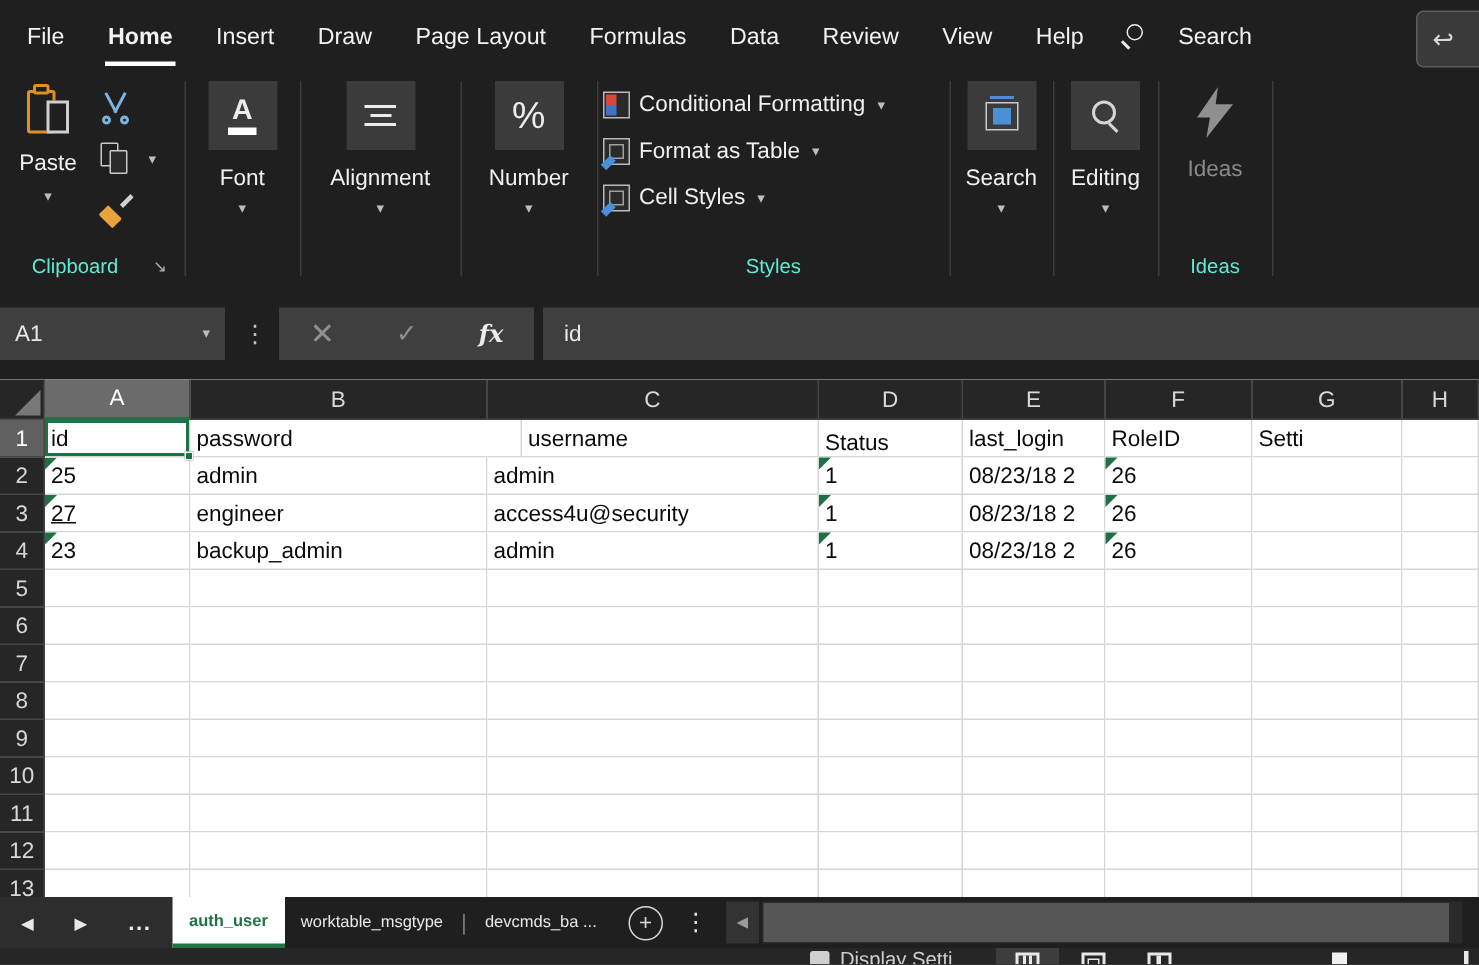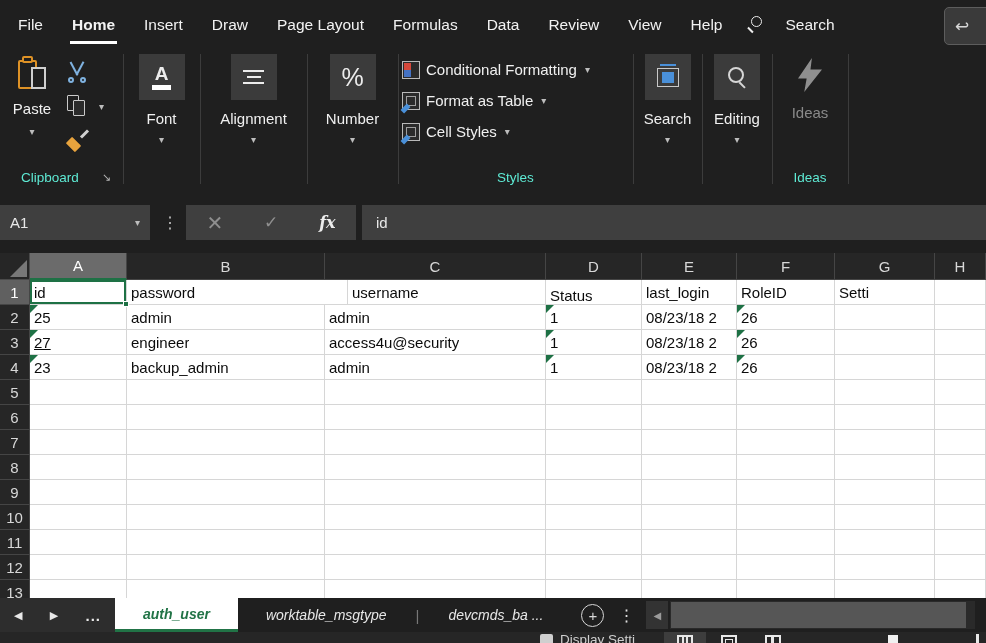--- a/index.html
+++ b/index.html
@@ -103,21 +103,21 @@
   .g-celltext { white-space:nowrap; overflow:hidden; }
   .g-cell.sel { box-shadow:inset 0 0 0 2px #1E7145; z-index:3; }
   .g-fill { position:absolute; right:-3px; bottom:-3px; width:6px; height:6px; background:#1E7145; border:1px solid #ffffff; z-index:4; }
   .g-tri { position:absolute; left:0; top:0; width:0; height:0; border-top:8px solid #1E7145; border-right:8px solid transparent; }
   
   .tabbar { position:absolute; top:598px; left:0; right:0; height:34px; background:#1f1f1f; display:flex; align-items:stretch; }
   .tab-nav { width:115px; background:#2d2d2d; display:flex; align-items:center; justify-content:space-between; padding:0 14px; color:#e8e8e8; flex:0 0 auto; }
   .tab-nav .arr { font-size:11px; }
   .tab-nav .dots { font-size:15px; font-weight:bold; letter-spacing:1px; }
   .sheet-tabs { display:flex; align-items:stretch; }
-  .sheet-tab { display:flex; align-items:center; padding:0 28px; font-size:14px; color:#e8e8e8; white-space:nowrap;font-style:italic; }
+  .sheet-tab { display:flex; align-items:center; padding:0 11px; font-size:11px; color:#e8e8e8; white-space:nowrap; }
   .sheet-tab.active { background:#ffffff; color:#217346; font-weight:bold; border-bottom:3px solid #217346; }
   .tab-sep { display:flex; align-items:center; color:#777; font-size:15px; padding:0 1px; }
   .plus-btn { width:23px; height:23px; border:1.5px solid #d8d8d8; border-radius:50%; color:#d8d8d8; display:flex; align-items:center; justify-content:center; font-size:15px; line-height:15px; align-self:center; margin-left:10px; flex:0 0 auto; }
   .kebab { align-self:center; color:#e0e0e0; font-size:16px; margin:0 12px 0 14px; }
   .hscroll { flex:1; display:flex; align-items:stretch; margin:3px 11px 3px 0; }
   .hscroll .sarr { width:22px; background:#333333; color:#9a9a9a; display:flex; align-items:center; justify-content:center; font-size:10px; flex:0 0 auto; }
   .hscroll .track { flex:1; background:#2a2a2a; position:relative; margin-left:2px; }
   .hscroll .thumb { position:absolute; left:1px; top:1px; bottom:1px; right:9px; background:#565656; }
   
   .statusbar { position:absolute; top:632px; left:0; right:0; height:11px; background:#262626; overflow:hidden; }

